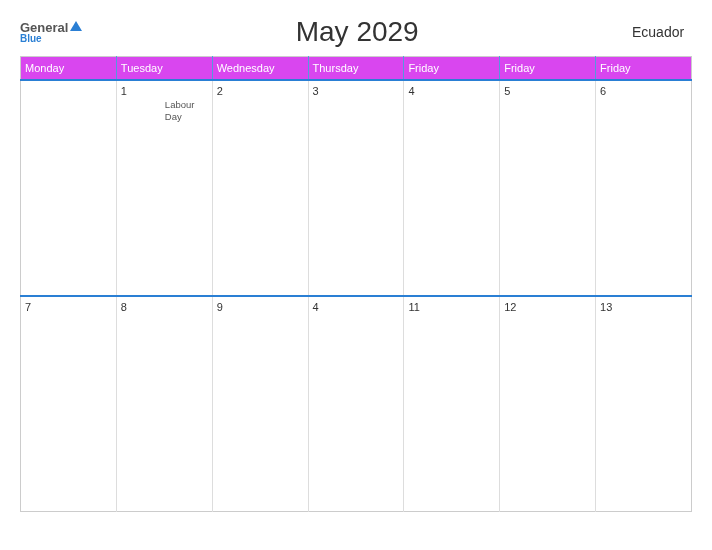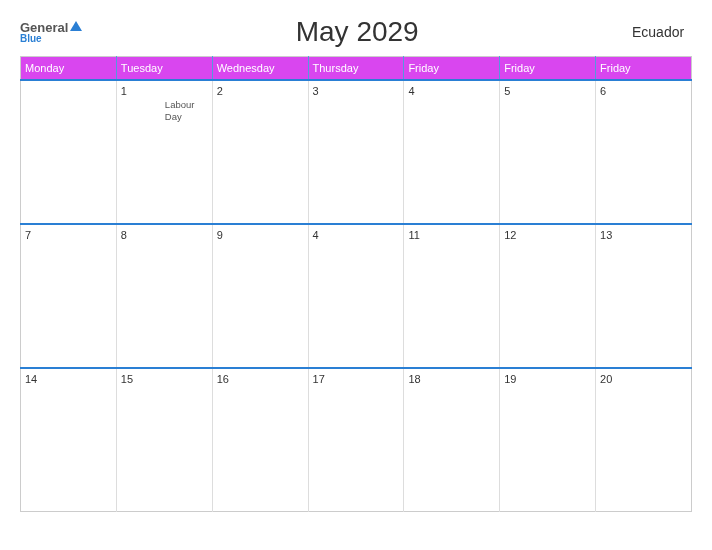--- a/index.html
+++ b/index.html
@@ -189,38 +189,15 @@
           <td>
             <span class="day-number">11</span>
           </td>
           <td>
             <span class="day-number">12</span>
           </td>
           <td>
             <span class="day-number">13</span>
           </td>
         </tr>
-        <tr>
-          <td>
-            <span class="day-number">14</span>
-          </td>
-          <td>
-            <span class="day-number">15</span>
-          </td>
-          <td>
-            <span class="day-number">16</span>
-          </td>
-          <td>
-            <span class="day-number">17</span>
-          </td>
-          <td>
-            <span class="day-number">18</span>
-          </td>
-          <td>
-            <span class="day-number">19</span>
-          </td>
-          <td>
-            <span class="day-number">20</span>
-          </td>
-        </tr>
       </tbody>
   </table>
 </div>
 
 </body></html>

